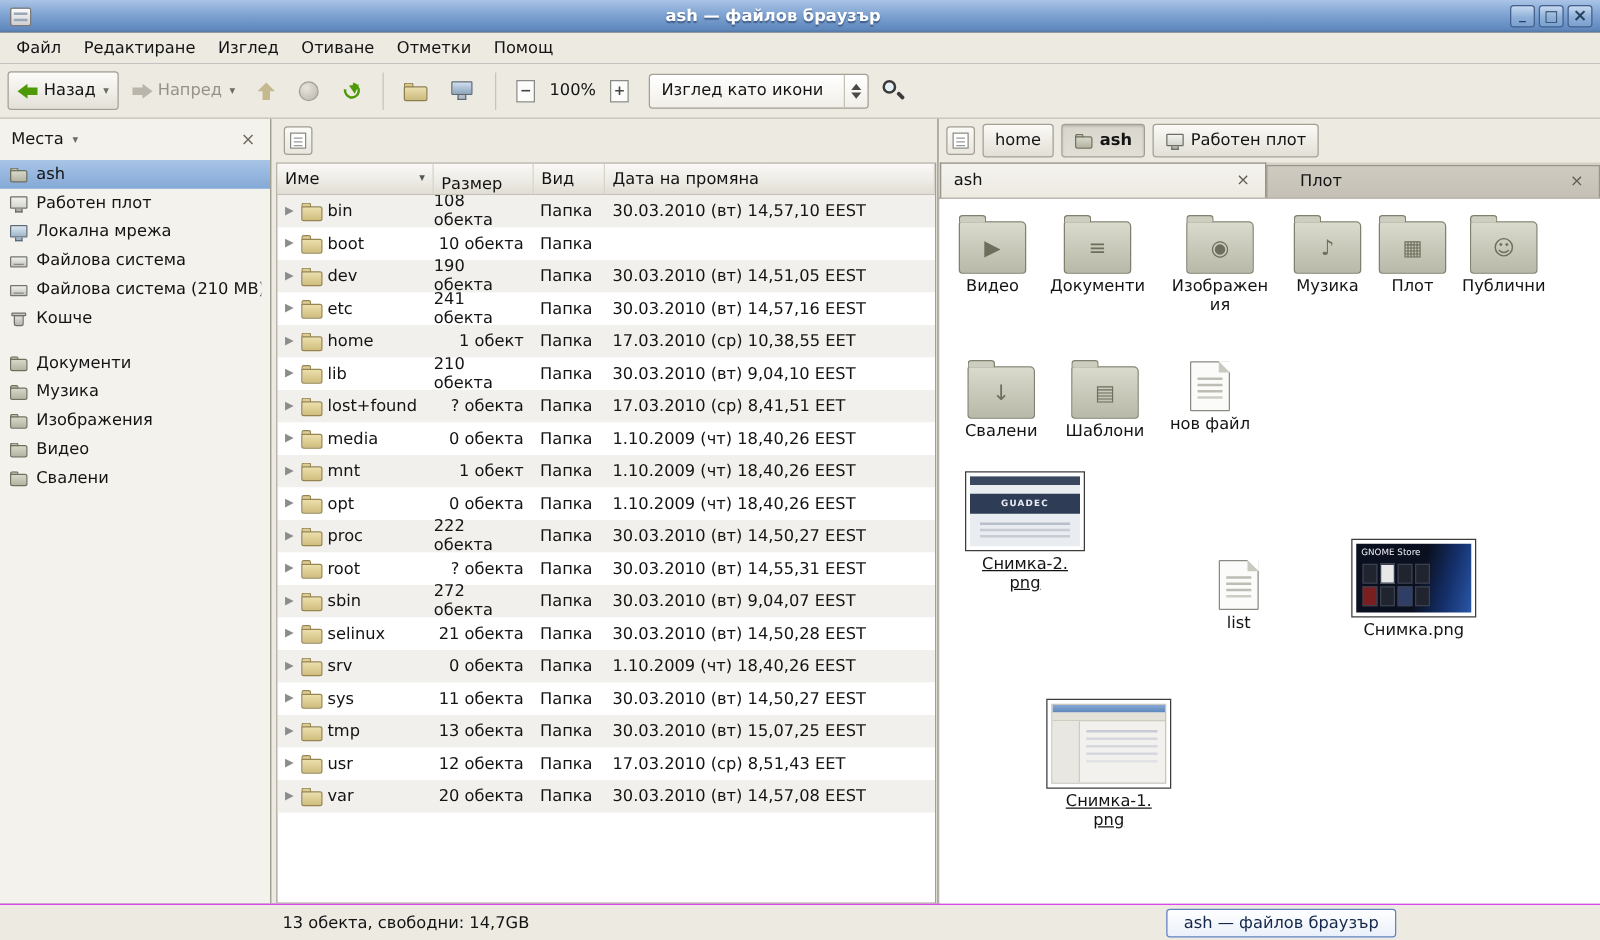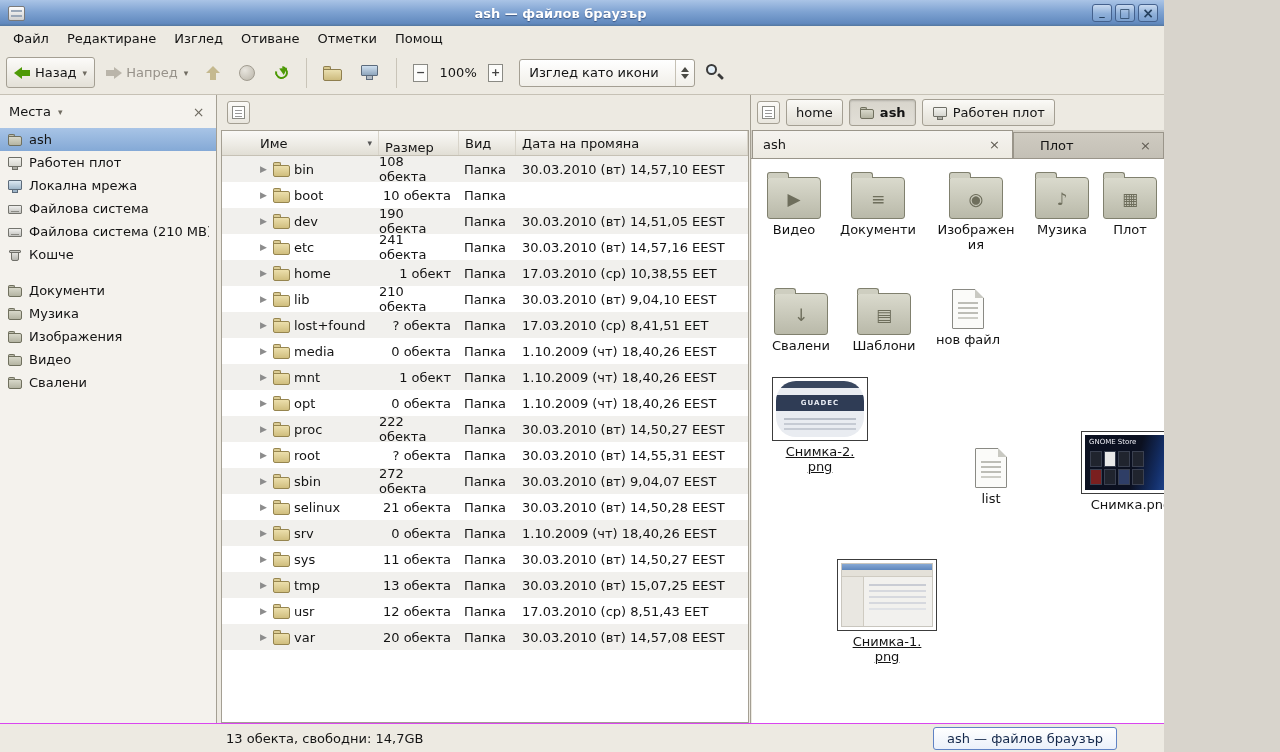--- a/index.html
+++ b/index.html
@@ -1,17 +1,17 @@
 <!DOCTYPE html>
 <html><head>
 <meta charset="utf-8">
 <style>
   html,body{margin:0;padding:0;}
   body{font-family:"DejaVu Sans","Liberation Sans",sans-serif;font-size:13px;color:#141414;background:#d8d4cc;}
-  #screen{position:relative;width:1164px;height:752px;background:#0f172a;overflow:hidden;}
+  #screen{position:relative;width:1280px;height:752px;background:#0f172a;overflow:hidden;}
   #screen *,#screen *::before,#screen *::after{box-sizing:border-box;}
 
   
   .titlebar{position:absolute;left:0;top:0;width:100%;height:26px;background:linear-gradient(#AAC4E6,#7FA3D2 45%,#6189BE 90%,#54779F);display:flex;align-items:center;padding:0 4px;}
   .win-icon{width:17px;height:15px;margin:0 4px;background:linear-gradient(#fdfdfd,#cfcfcf);border:1px solid #7a7a7a;border-radius:2px;position:relative;flex:none;}
   .win-icon::before{content:"";position:absolute;left:2px;top:3px;right:2px;height:2px;background:#9aa7b8;}
   .win-icon::after{content:"";position:absolute;left:2px;top:8px;right:2px;height:2px;background:#9aa7b8;}
   .title{flex:1;text-align:center;color:#fff;font-weight:bold;text-shadow:0 1px 1px rgba(20,40,80,.55);}
   .winbtns{display:flex;gap:3px;margin-right:2px;}
   .winbtn{width:20px;height:18px;border:1px solid #44618D;border-radius:3px;background:linear-gradient(#C9DAF0,#8FB0D9 55%,#7BA0CF);position:relative;}
@@ -90,21 +90,21 @@
   
   .midpane{position:absolute;left:217px;top:95px;width:533px;bottom:29px;background:#EDEAE2;}
   .pane-top{height:35px;position:relative;}
   .mini-btn{position:absolute;left:10px;top:6px;width:23px;height:23px;border:1px solid #A49F93;border-radius:3px;background:linear-gradient(#FBFAF7,#E9E6DE);display:flex;align-items:center;justify-content:center;}
   .mini-icon{width:13px;height:13px;background:#fff;border:1px solid #8a8a84;position:relative;}
   .mini-icon::before{content:"";position:absolute;left:2px;top:3px;right:2px;height:1px;background:#999;box-shadow:0 3px 0 #999,0 6px 0 #999;}
   .table{position:absolute;left:4px;right:1px;top:35px;bottom:0;background:#fff;border:1px solid #A49F93;display:flex;flex-direction:column;}
   .thead{display:flex;height:25px;flex:none;background:linear-gradient(#FAF9F7,#ECEAE3 60%,#E1DED5);border-bottom:1px solid #C6C1B5;}
   .th{display:flex;align-items:center;padding:0 6px;border-right:1px solid #D8D4CA;}
   .th .sort{font-size:9px;color:#555;margin-left:auto;}
-  .c-name{width:125px;flex:none;margin-left:32px;}
+  .c-name{width:125px;flex:none;}
   .c-size{width:80px;flex:none;align-items:flex-end;}
   .c-type{width:57px;flex:none;}
   .c-date{flex:1;}
   .tbody{flex:1;overflow:hidden;}
   .trow{display:flex;height:26px;}
   .trow.odd{background:#F1F0ED;}
   .trow.even{background:#FFFFFF;}
   .trow .cell{display:flex;align-items:center;height:100%;}
   .trow .c-name{padding-left:4px;gap:4px;}
   .expander{width:11px;color:#8c8c8c;font-size:9px;display:flex;align-items:center;justify-content:center;flex:none;}
@@ -134,21 +134,21 @@
   .ivlabel{margin-top:3px;line-height:15px;word-wrap:break-word;}
   .ivlabel.narrow{max-width:76px;margin-left:auto;margin-right:auto;text-decoration:underline;}
   .bigfolder{width:54px;height:42px;margin:6px auto 0;position:relative;background:linear-gradient(#DADACD,#B9B9A9);border:1px solid #80806E;border-radius:2px 4px 3px 3px;}
   .bigfolder::before{content:"";position:absolute;left:-1px;top:-6px;width:22px;height:6px;background:#CECEC0;border:1px solid #80806E;border-bottom:none;border-radius:3px 3px 0 0;}
   .emblem{position:absolute;left:0;right:0;top:3px;font-size:17px;line-height:36px;color:#6E6E5C;text-align:center;}
   .bigfile{width:32px;height:40px;margin:4px auto 0;background:#FBFBF9;border:1px solid #8a8a84;position:relative;border-radius:1px;}
   .bigfile::before{content:"";position:absolute;right:-1px;top:-1px;border-style:solid;border-width:0 9px 9px 0;border-color:transparent #fff #C9C9C2 transparent;}
   .bigfile::after{content:"";position:absolute;left:5px;right:5px;top:12px;height:2px;background:#BDBDB6;box-shadow:0 5px 0 #BDBDB6,0 10px 0 #BDBDB6,0 15px 0 #CDCDC6;}
   .thumb{display:inline-block;background:#fff;border:1px solid #3c3c3c;padding:3px;}
   .ti{display:block;position:relative;overflow:hidden;}
-  .ti-s2{width:88px;height:56px;background:#E9ECF1;border-radius:20px;}
+  .ti-s2{width:88px;height:56px;background:#E9ECF1;}
   .s2-top{position:absolute;left:0;top:0;right:0;height:7px;background:#39475F;}
   .s2-band{position:absolute;left:0;top:14px;right:0;height:16px;background:#2F3C55;display:flex;align-items:center;justify-content:center;}
   .tinytext{color:#E8ECF4;font-size:7px;font-weight:bold;letter-spacing:1px;white-space:nowrap;}
   .s2-lines{position:absolute;left:8px;right:8px;top:37px;height:2px;background:#B9BFC9;box-shadow:0 5px 0 #C6CBD4,0 10px 0 #C6CBD4;}
   .ti-store{width:92px;height:55px;background:linear-gradient(105deg,#0B1020 0 55%,#14306B 78%,#2B57A8);}
   .store-text{position:absolute;left:4px;top:3px;font-size:7px;color:#EDEDF4;white-space:nowrap;letter-spacing:0;}
   .store-grid{position:absolute;left:5px;top:16px;width:54px;height:34px;display:grid;grid-template-columns:repeat(4,1fr);gap:2px;}
   .store-grid i{background:#20242E;border:1px solid #3A4050;}
   .store-grid i:nth-child(2){background:#E8E8E8;}
   .store-grid i:nth-child(5){background:#7A1F1F;}

